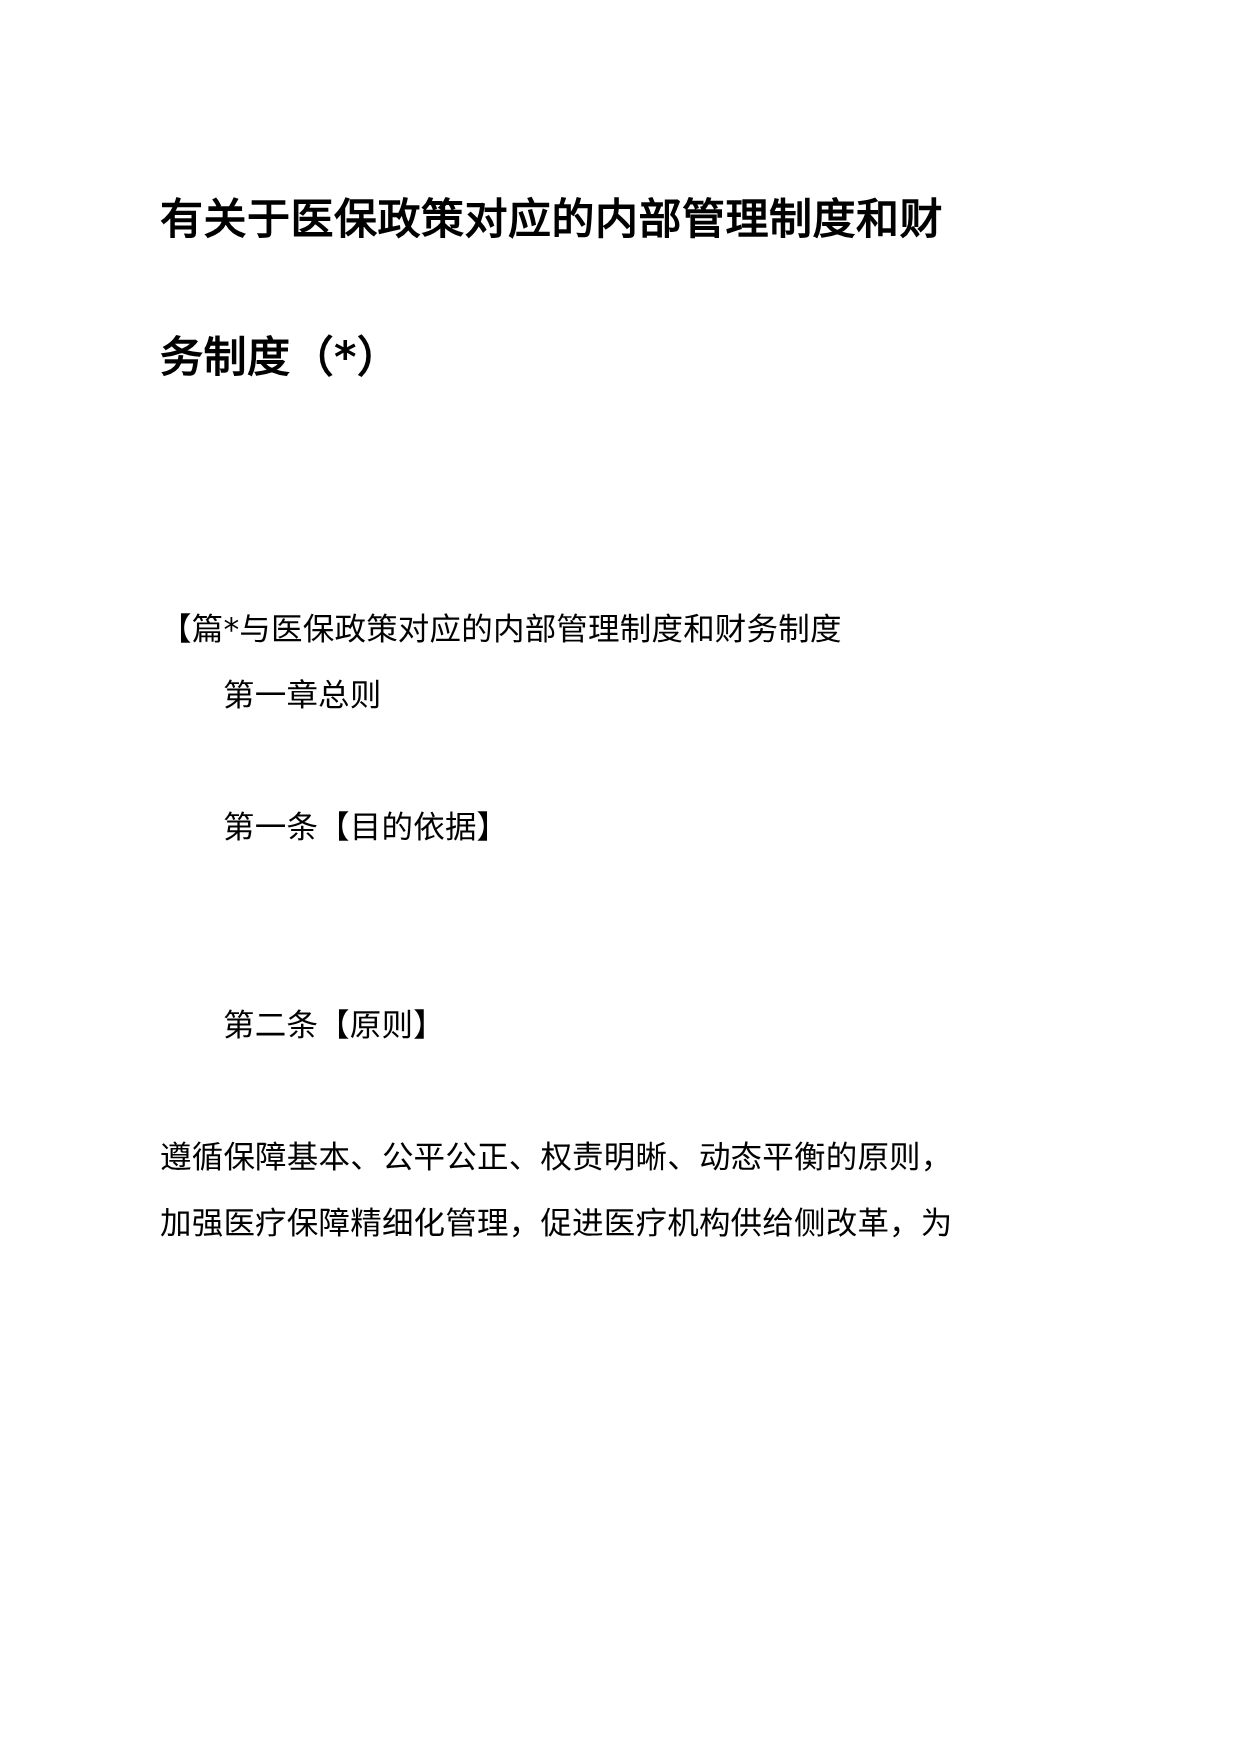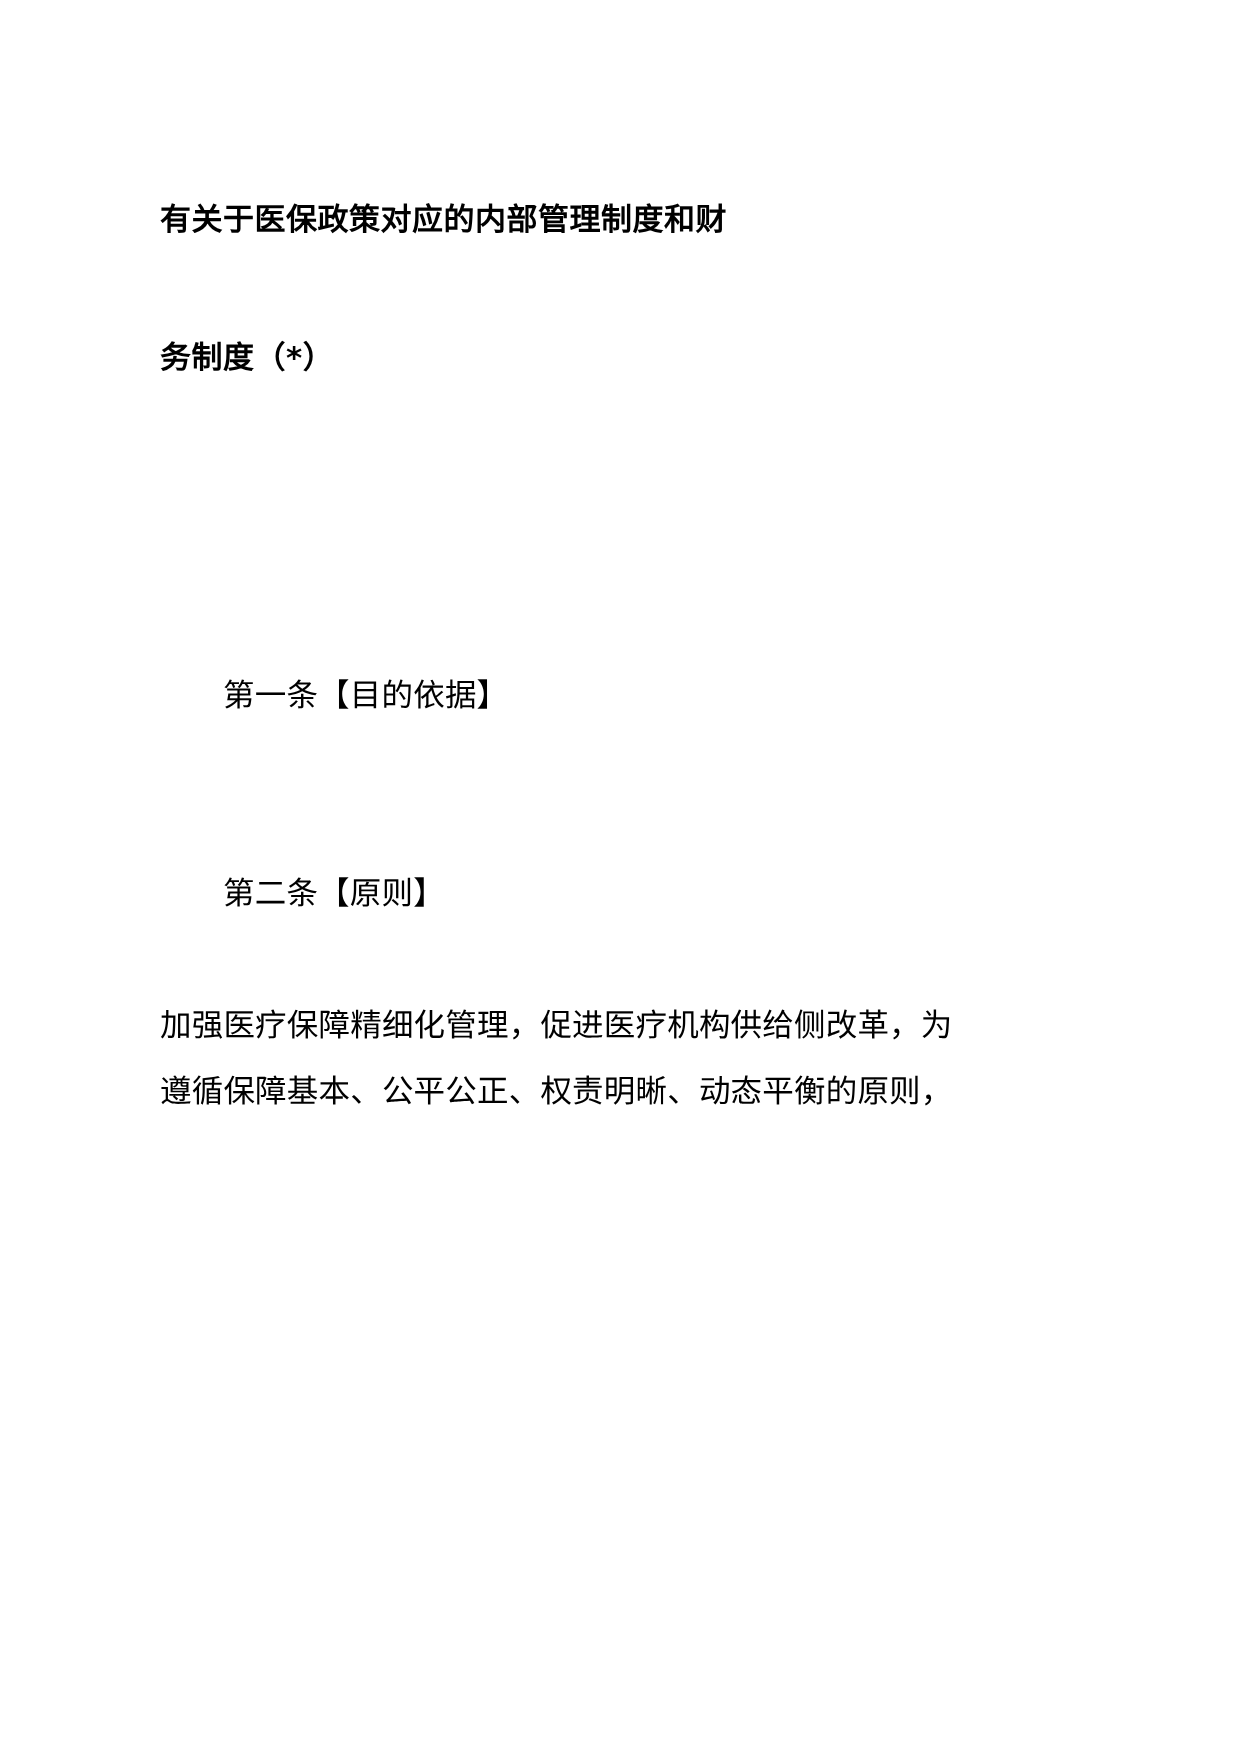--- a/index.html
+++ b/index.html
@@ -28,21 +28,21 @@
 
   
   .doc-title {
     margin: 0;
     padding: 0;
     position: absolute;
     left: 160px;
     right: 140px;
     top: 150px;
     text-align: center;
-    font-size: 31px;
+    font-size: 43px;
     font-weight: 700;
     line-height: 138px;
     letter-spacing: 0.5px;
     font-family: "DejaVu Sans", "Liberation Sans", sans-serif;
     white-space: normal;
   }
   .doc-title .title-line {
     display: block;
     white-space: nowrap;
   }
@@ -96,37 +96,41 @@
 
 <div class="page">
 
   <h1 class="doc-title">
     <span class="title-line title-line-1">有关于医保政策对应的内部管理制度和财</span>
     <span class="title-line title-line-2">务制度（*）</span>
   </h1>
 
   <div class="doc-body">
 
+    <p class="para flush">
+      <span class="line">【篇*与医保政策对应的内部管理制度和财务制度</span>
+      <span class="line indent-2">第一章总则</span>
+    </p>
 
     <div class="spacer-lg"></div>
 
     <p class="para indent-2">
       <span class="nowrap">第一条【目的依据】</span>
     </p>
 
     <div class="spacer-lg"></div>
 
 
     <div class="spacer-lg"></div>
 
     <p class="para indent-2">
       <span class="nowrap">第二条【原则】</span>
     </p>
 
     <div class="spacer-lg"></div>
 
     <p class="para flush">
+      <span class="line">遵循保障基本、公平公正、权责明晰、动态平衡的原则，</span>
       <span class="line">加强医疗保障精细化管理，促进医疗机构供给侧改革，为</span>
-      <span class="line">遵循保障基本、公平公正、权责明晰、动态平衡的原则，</span>
     </p>
 
   </div>
 </div>
 
 </body></html>

